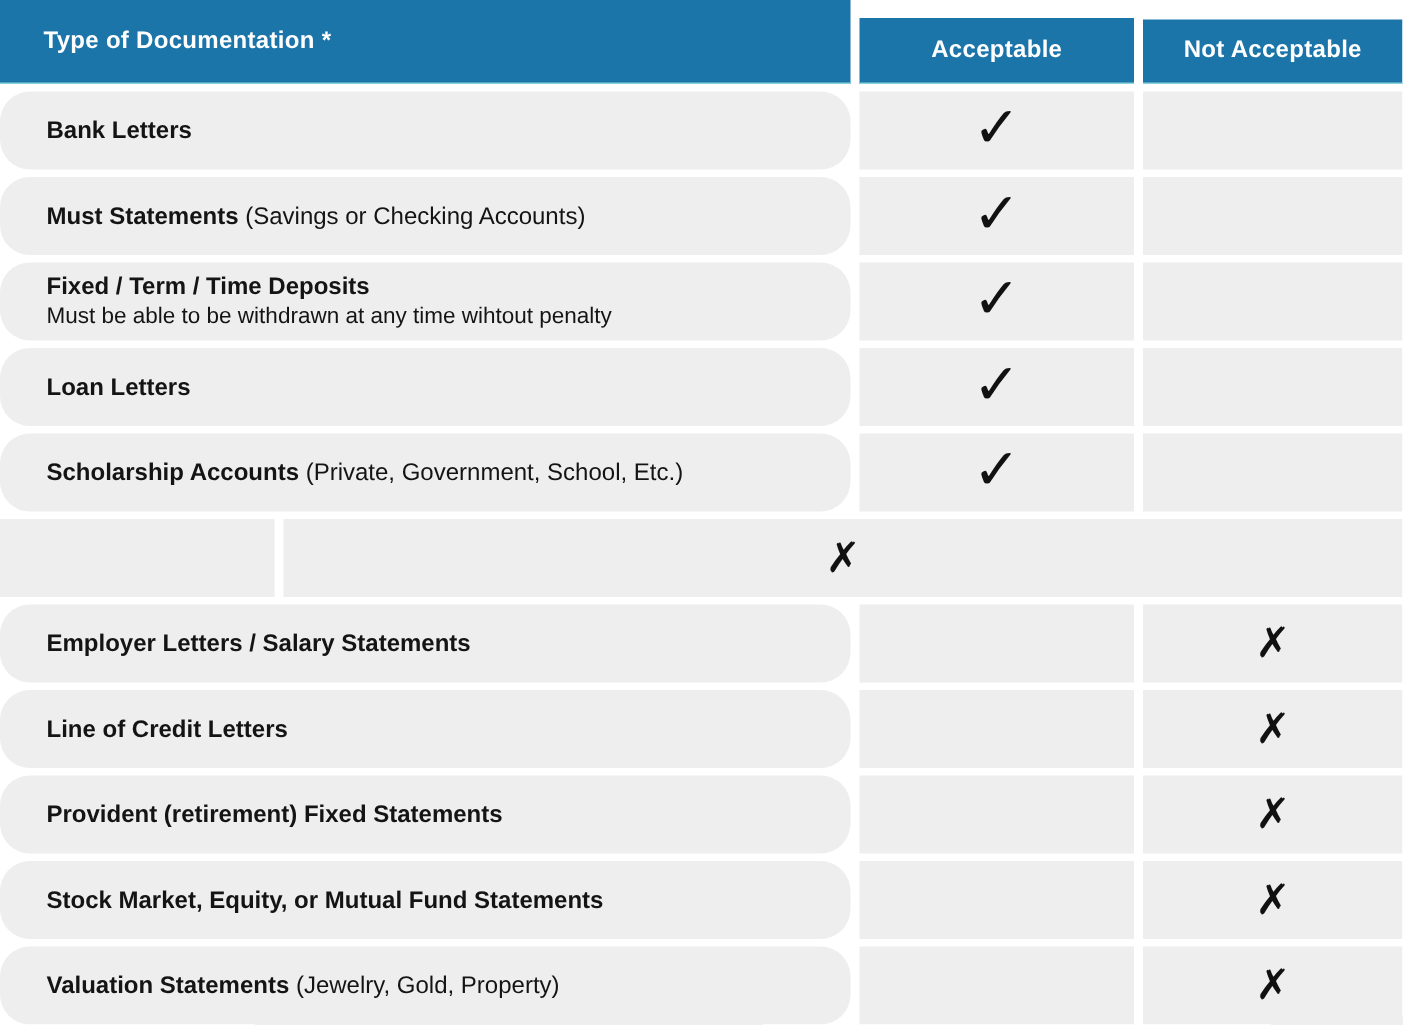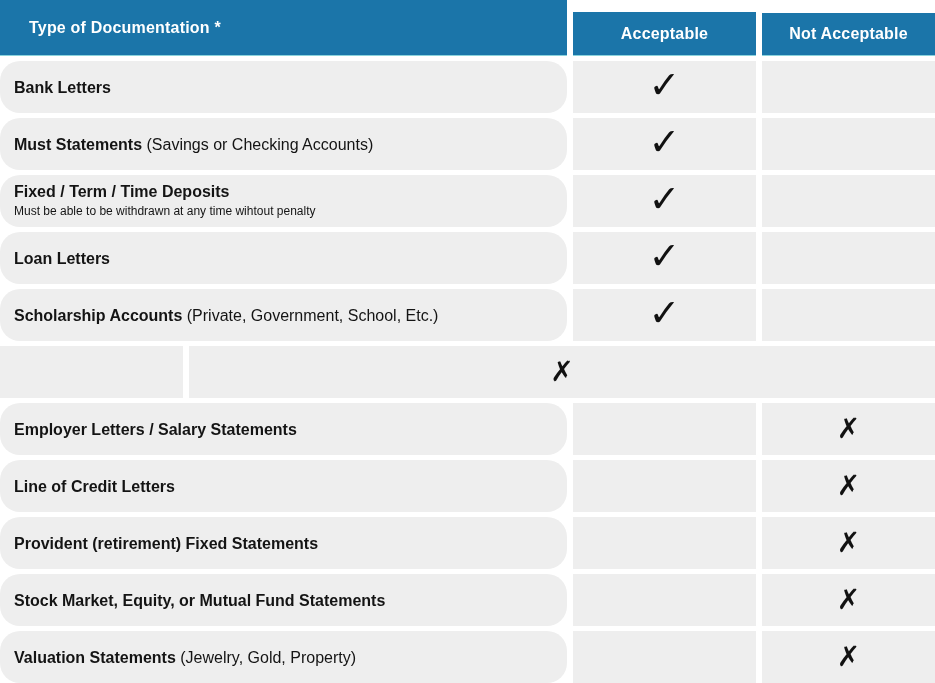--- a/index.html
+++ b/index.html
@@ -31,28 +31,28 @@
   }
   .hcell.first{flex:0 0 567px;padding-left:29px;}
   .hcell.mid{flex:0 0 183px;justify-content:center;margin-top:12px;}
   .hcell.last{flex:1 1 auto;justify-content:center;margin-top:13px;}
   .rows{display:flex;flex-direction:column;flex:1;gap:5px;margin-top:5px;}
   .row{display:flex;gap:6px;flex:1 1 0;}
   .cell{background:var(--row_bg);display:flex;align-items:center;}
   .cell.doc{
     flex:0 0 567px;
     flex-direction:column;align-items:flex-start;justify-content:center;
-    padding:4px 60px 4px 14px;
+    padding:4px 60px 4px 31px;
     font-size:16px;line-height:19px;border-radius:20px;
   }
   .cell.mid{flex:0 0 183px;justify-content:center;}
   .cell.last{flex:1 1 auto;justify-content:center;}
   .doc-text{width:100%;}
   .doc-text .b{font-weight:bold;}
-  .doc-line2{width:100%;font-size:12px;line-height:18px;margin-top:1px;}
+  .doc-line2{width:100%;font-size:15px;line-height:18px;margin-top:1px;}
   .doc-line2:empty{display:none;}
   .mark-check{
     font-family:"DejaVu Sans", sans-serif;
     font-size:38px;line-height:1;color:#111;
     transform:translateY(-2px);
   }
   .mark-cross{
     font-family:"DejaVu Sans", sans-serif;
     font-size:28px;line-height:1;font-weight:bold;color:#111;
   }

